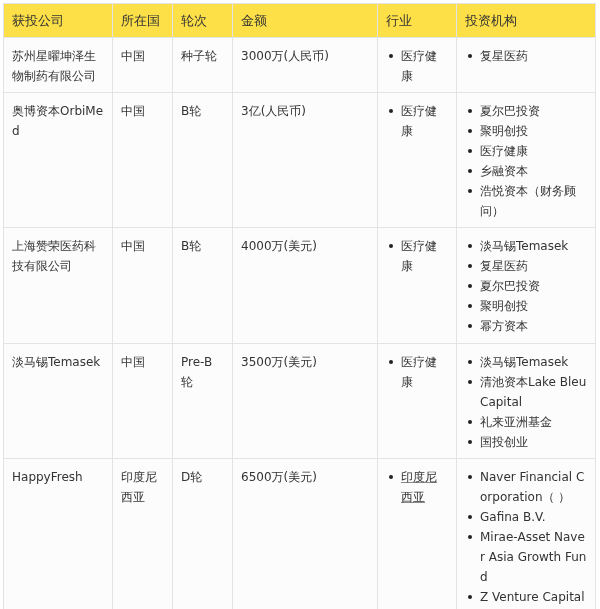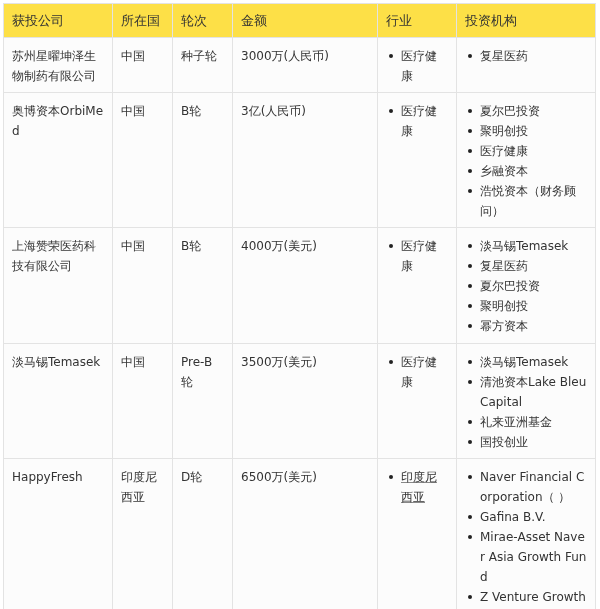--- a/index.html
+++ b/index.html
@@ -199,21 +199,21 @@
         <td>
           <ul>
             <li><span class="bullet-dot"></span><span class="industry-link">印度尼西亚</span></li>
           </ul>
         </td>
         <td>
           <ul>
             <li><span class="bullet-dot"></span><span>Naver Financial Corporation（ ）</span></li>
             <li><span class="bullet-dot"></span><span>Gafina B.V.</span></li>
             <li><span class="bullet-dot"></span><span>Mirae-Asset Naver Asia Growth Fund</span></li>
-            <li><span class="bullet-dot"></span><span>Z Venture Growth</span></li>
+            <li><span class="bullet-dot"></span><span>Z Venture Capital</span></li>
             <li></li>
 
           </ul>
         </td>
       </tr>
     </tbody>
   </table>
 </div>
 
 </body></html>

